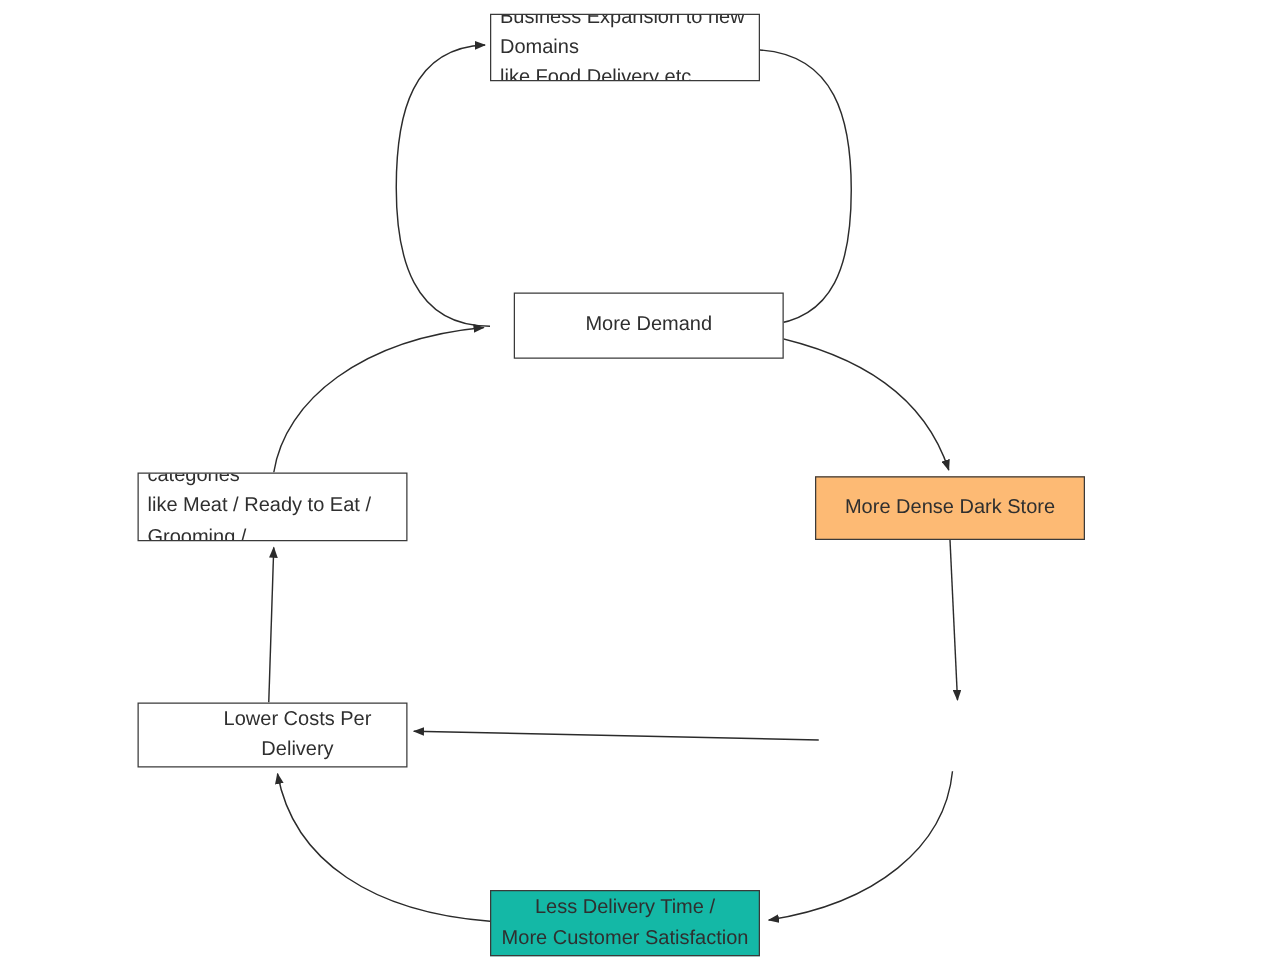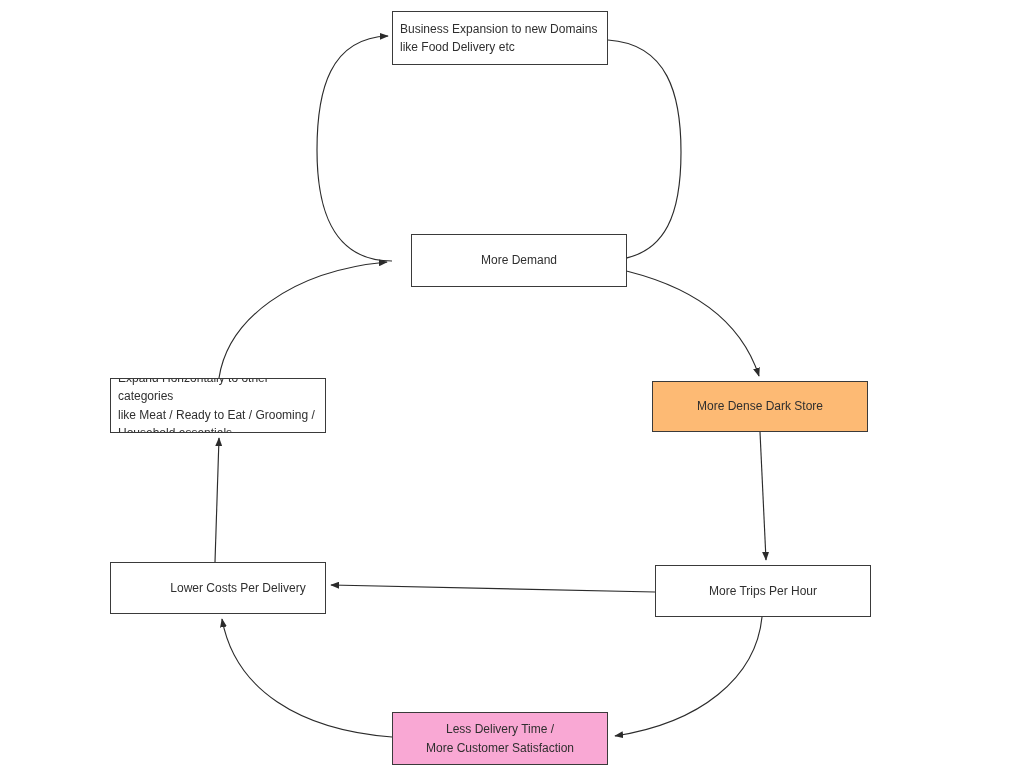--- a/index.html
+++ b/index.html
@@ -29,21 +29,21 @@
     width: 1024px;
     height: 775px;
     pointer-events: none;
   }
   .node {
     position: absolute;
     box-sizing: border-box;
     background: #ffffff;
     border: 1.6px solid #3a3a3a;
     color: #2f2f2f;
-    font-size: 12px;
+    font-size: 16px;
     line-height: 1.52;
     display: flex;
     align-items: center;
     overflow: hidden;
   }
   .node-label {
     display: block;
     width: 100%;
     white-space: pre-line;
   }
@@ -86,25 +86,22 @@
   </div>
 
   <div class="node center" style="left: 392px; top: 234px; width: 216px; height: 53px; border-color: rgb(58, 58, 58); background: rgb(255, 255, 255); color: rgb(47, 47, 47); margin-left: 19px;">
     <span class="node-label">More Demand</span>
   </div>
 
   <div class="node center" style="left: 652px; top: 381px; width: 216px; height: 51px; border-color: rgb(58, 58, 58); background: #fdba74; color: rgb(47, 47, 47);">
     <span class="node-label">More Dense Dark Store</span>
   </div>
 
-  <div class="node center" style="left: 655px; top: 565px; width: 216px; height: 52px; border-color: rgb(58, 58, 58); background: rgb(255, 255, 255); color: rgb(47, 47, 47);">
-    <span class="node-label">More Trips Per Hour</span>
-  </div>
 
-  <div class="node center" style="left: 392px; top: 712px; width: 216px; height: 53px; border-color: rgb(58, 58, 58); background: #f9a8d4; color: rgb(47, 47, 47);">
+  <div class="node center" style="left: 392px; top: 712px; width: 216px; height: 53px; border-color: rgb(58, 58, 58); background: #14b8a6; color: rgb(47, 47, 47);">
     <span class="node-label">Less Delivery Time /
 More Customer Satisfaction</span>
   </div>
 
   <div class="node center" style="left: 110px; top: 562px; width: 216px; height: 52px; border-color: rgb(58, 58, 58); background: rgb(255, 255, 255); color: rgb(47, 47, 47); padding-left: 40px;">
     <span class="node-label">Lower Costs Per Delivery</span>
   </div>
 
   <div class="node lefttext" style="left: 110px; top: 378px; width: 216px; height: 55px; border-color: rgb(58, 58, 58); background: rgb(255, 255, 255); color: rgb(47, 47, 47);">
     <span class="node-label">Expand Horizontally to other categories

